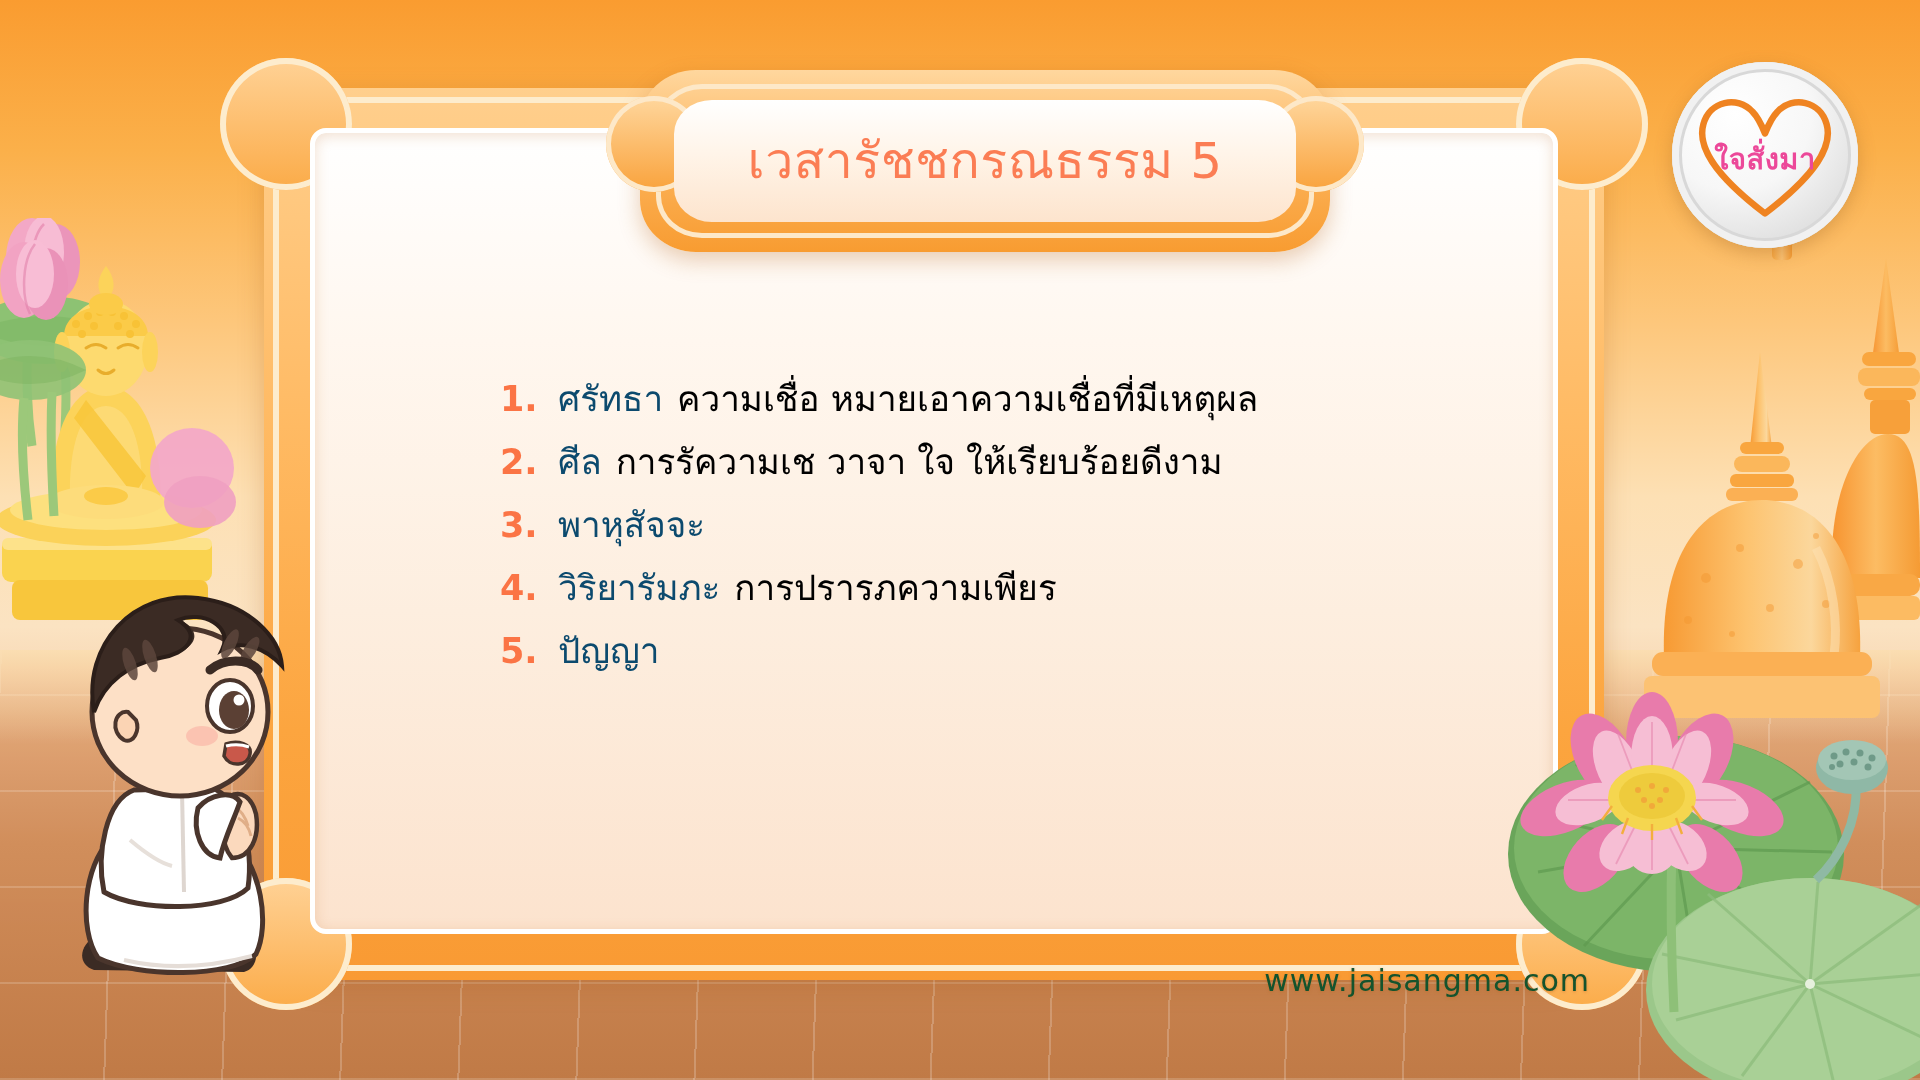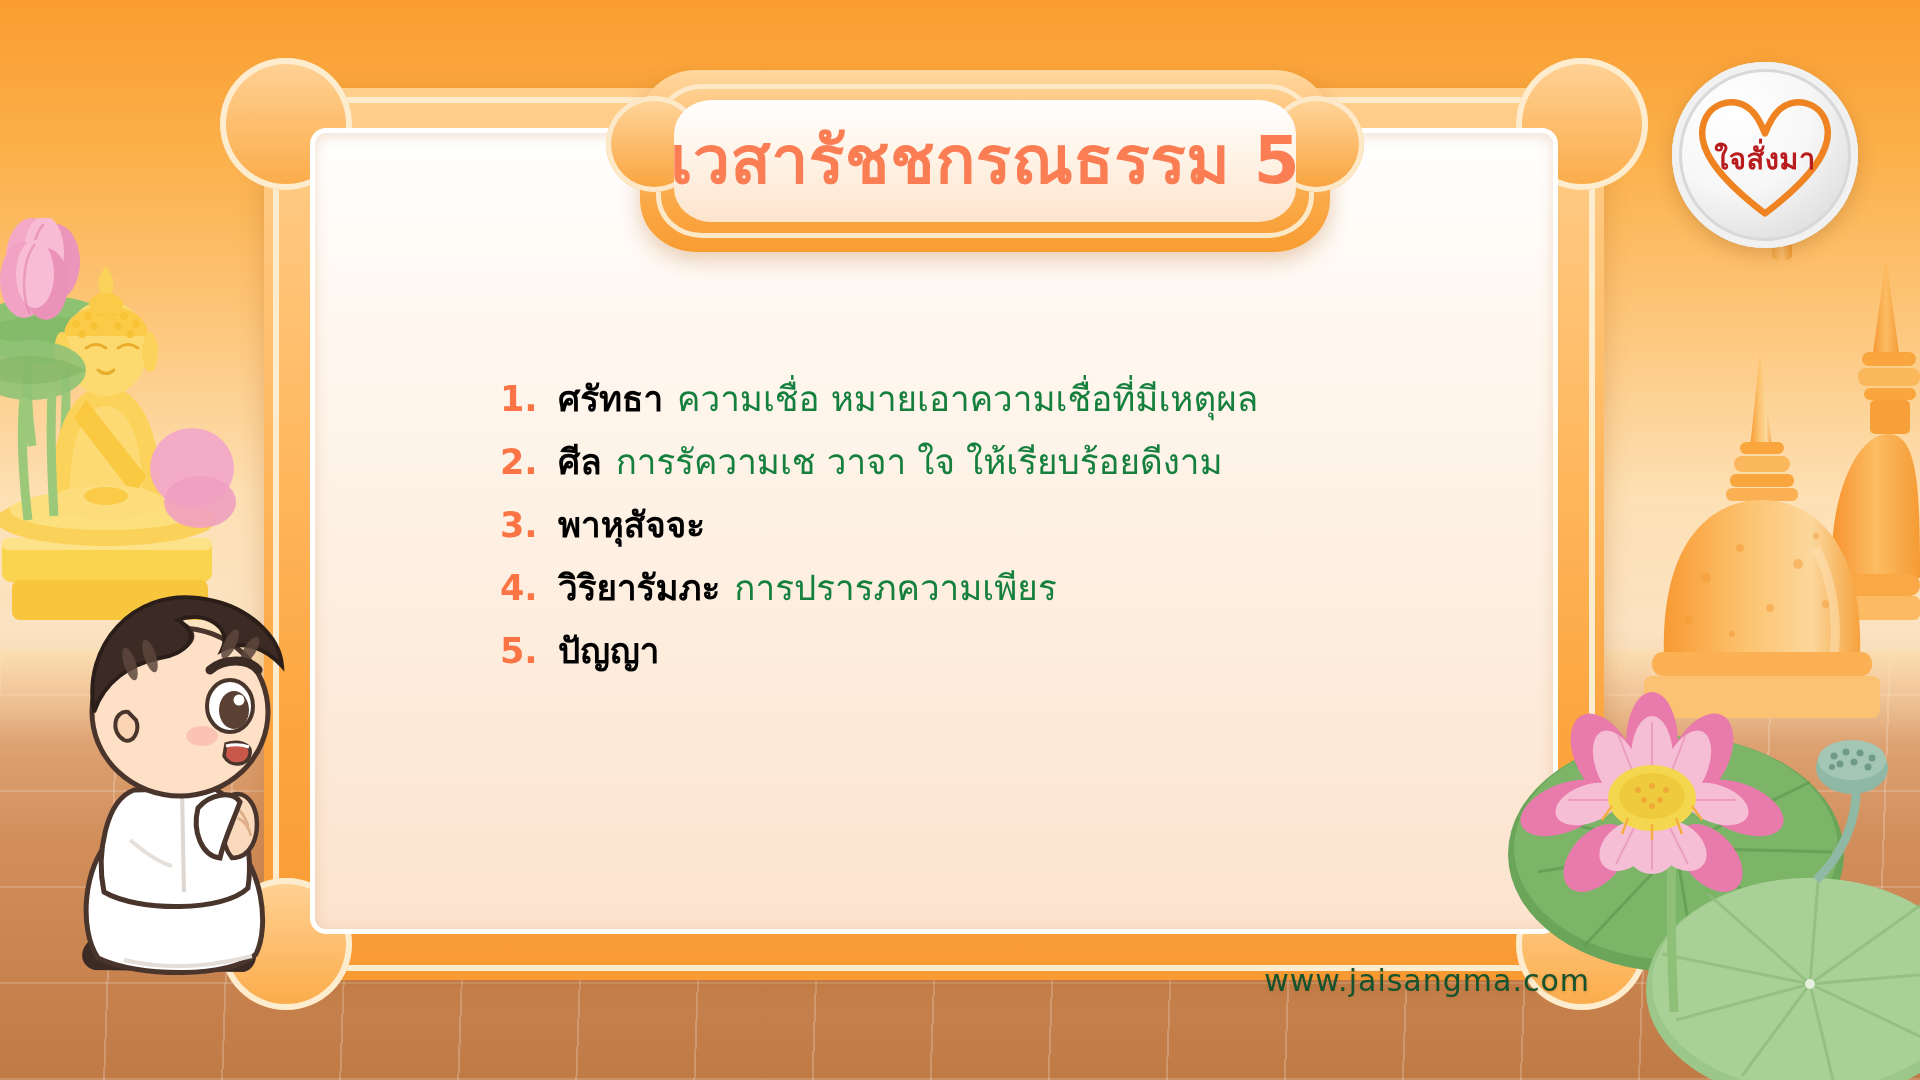--- a/index.html
+++ b/index.html
@@ -78,55 +78,55 @@
   }
   .plaque-ear.l{ left:-34px; top:26px; }
   .plaque-ear.r{ right:-34px; top:26px; }
   .plaque-face{
     position:absolute; left:34px; top:30px; right:34px; bottom:30px;
     background:linear-gradient(180deg,#ffffff 0%,#fff4e8 45%,#fde4cd 100%);
     border-radius:38px / 34px;
     display:flex; align-items:center; justify-content:center;
   }
   .title-text{
-    font-size:66px; font-weight:bold; color:#fb7d54; letter-spacing:.5px;
+    font-size:50px; font-weight:normal; color:#fb7d54; letter-spacing:.5px;
     white-space:nowrap; line-height:1;
   }
 
   
   .logo-badge{
     position:absolute; right:62px; top:62px; width:186px; height:186px; z-index:8;
   }
   .badge-disc{
     position:absolute; inset:0; border-radius:50%;
     background:radial-gradient(circle at 34% 28%,#ffffff 0%,#f7f7f7 42%,#e2e2e2 72%,#cfcfcf 100%);
     box-shadow:0 6px 18px rgba(150,90,30,.3), inset 0 0 0 7px #f1f1f1, inset 0 0 0 10px #d8d8d8;
   }
   .badge-heart{ position:absolute; inset:16px; }
   .badge-word{
     position:absolute; left:0; right:0; top:52%; transform:translateY(-50%);
-    text-align:center; font-size:29px; font-weight:bold; color:#b91c1c; letter-spacing:.5px;
+    text-align:center; font-size:29px; font-weight:bold; color:#ec4899; letter-spacing:.5px;
   }
   .badge-tab{
     position:absolute; right:128px; top:150px; width:20px; height:110px;
     background:linear-gradient(90deg,#f7a741,#fbc274,#f39a33);
     border-radius:0 0 5px 5px; z-index:7;
   }
 
   
   .list{
     position:absolute; left:500px; top:382px; width:1000px; z-index:5;
   }
   .list-item{
     display:flex; align-items:baseline; gap:14px;
     font-size:35px; line-height:1; color:#f98662; margin-bottom:28px; white-space:nowrap;
   }
   .li-num{ font-weight:bold; color:#fb7445; min-width:44px; }
-  .li-term{ font-weight:bold; color:#000000; }
-  .li-desc{ color:#15803d; }
+  .li-term{ font-weight:normal; color:#0c4a6e; }
+  .li-desc{ color:#000000; }
 
   
   .url{
     position:absolute; right:330px; bottom:82px; z-index:9;
     font-size:30px; color:#14532d; letter-spacing:1px;
     text-shadow:0 1px 3px rgba(190,110,40,.55);
   }
 
   
   .deco{ position:absolute; }

